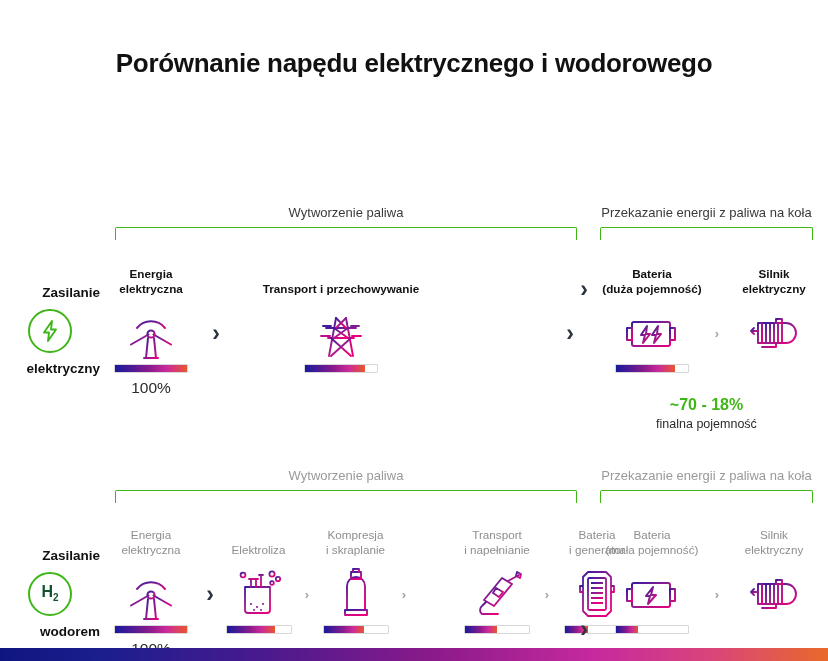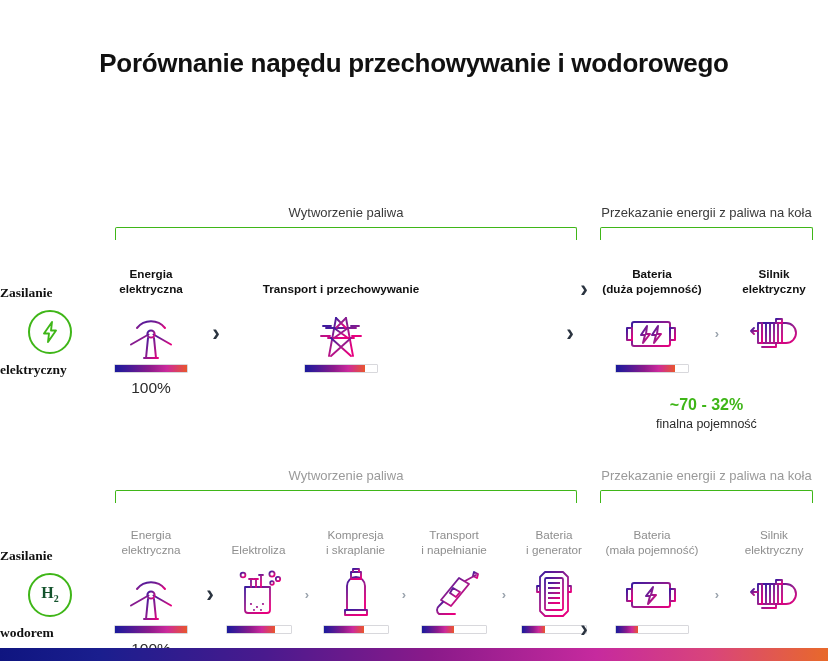--- a/index.html
+++ b/index.html
@@ -24,22 +24,21 @@
     padding-top: 48px;
   }
 
   
   .row { position: relative; }
 
   .row-sidebar {
     position: absolute;
     left: 0;
     width: 100px;
-    text-align: left;
-    font-family: Liberation Serif, serif;
+    text-align: right;
   }
   .sidebar-top-label,
   .sidebar-bottom-label {
     font-size: 13.5px;
     font-weight: bold;
     color: #111;
     white-space: nowrap;
   }
   .sidebar-badge {
     width: 44px;
@@ -150,21 +149,21 @@
     left: 0;
     bottom: 0;
     width: 828px;
     height: 13px;
     background: linear-gradient(90deg,#0f1580 0%,#1a1e8e 12%,#4a1a8e 32%,#8a1a8a 52%,#c62a9e 72%,#d9457a 86%,#e8692a 100%);
   }
 </style>
 </head>
 <body>
 
-<div class="page-title">Porównanie napędu przechowywanie i wodorowego</div>
+<div class="page-title">Porównanie napędu elektrycznego i wodorowego</div>
 
 <div class="row">
 
   <div class="row-sidebar" style="top:206px;">
     <div class="sidebar-top-label">Zasilanie</div>
     <div class="sidebar-badge">
       <svg width="20" height="24" viewBox="0 0 20 24" aria-hidden="true">
         <path d="M12 2 L4 13.5 H9 L8 22 L16 10.5 H11 Z" fill="none" stroke="#3fb618" stroke-width="1.9" stroke-linejoin="round" stroke-linecap="round"></path>
       </svg>
     </div>
@@ -301,21 +300,21 @@
             <path d="M20 12 V32 M24 12 V32 M28 12 V32 M32 12 V32 M36 12 V32"></path>
             <path d="M16 36 H30 V32"></path>
             <rect x="30" y="8" width="6" height="4"></rect>
           </g>
         </svg>
       </div>
     </div>
   </div>
 
   <div style="position:absolute; left:600px; top:310px; width:213px;">
-    <div class="eff-value" style="color:#3fb618;">~70 - 32%</div>
+    <div class="eff-value" style="color:#3fb618;">~70 - 18%</div>
     <div class="eff-sub">finalna pojemność</div>
   </div>
 </div>
 
 <div class="row">
 
   <div class="row-sidebar" style="top:469px;">
     <div class="sidebar-top-label">Zasilanie</div>
     <div class="sidebar-badge">
       <div class="h2-text">
@@ -423,21 +422,21 @@
       </div>
       <div style="width:66px; margin:0 auto;">
         <div class="bar-track">
           <div class="bar-fill" style="width: 64%;"></div>
         </div>
       </div>
     </div>
 
     <div class="chev small" style="width:24px;">›</div>
 
-    <div class="step" style="width:76px;">
+    <div class="step" style="width:76px;margin-left:43px;">
       <div class="step-label muted">Transport
 i napełnianie</div>
       <div class="step-icon">
         <svg width="54" height="56" viewBox="0 0 54 56" aria-hidden="true">
           <defs>
             <linearGradient id="g7" x1="0" y1="0" x2="0.8" y2="1">
               <stop offset="0%" stop-color="#3a1a9e"></stop>
               <stop offset="55%" stop-color="#9c1b8c"></stop>
               <stop offset="100%" stop-color="#e6007e"></stop>
             </linearGradient>

